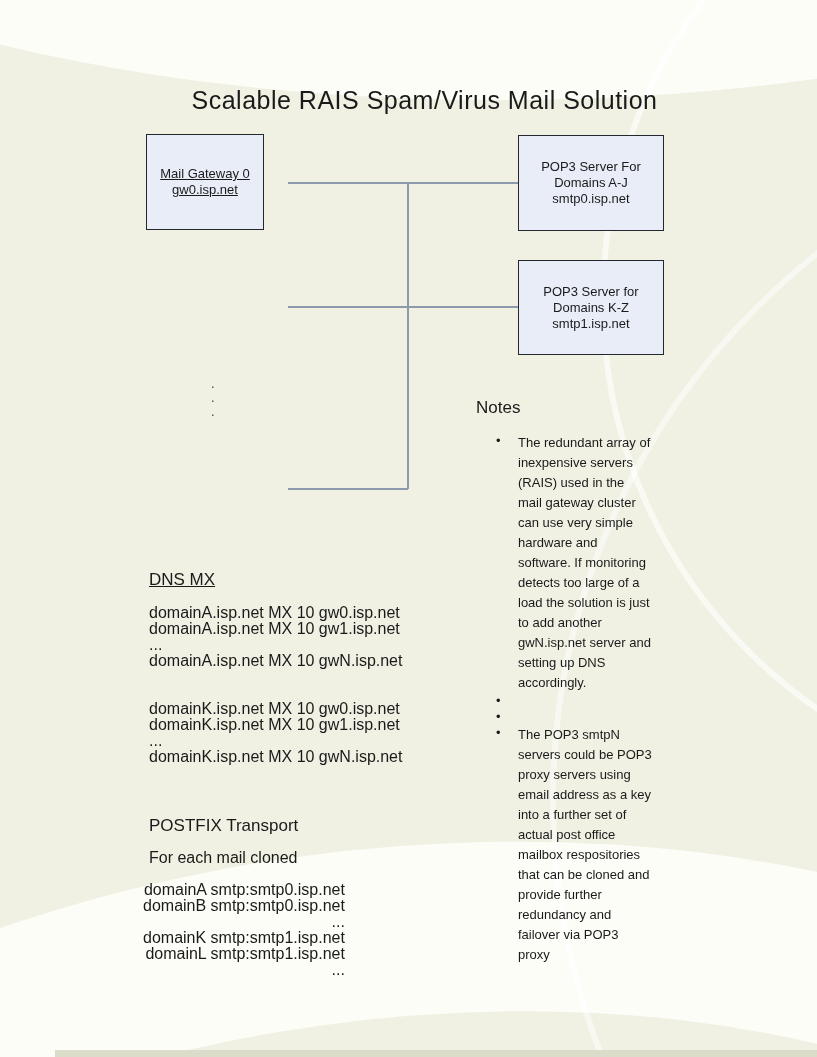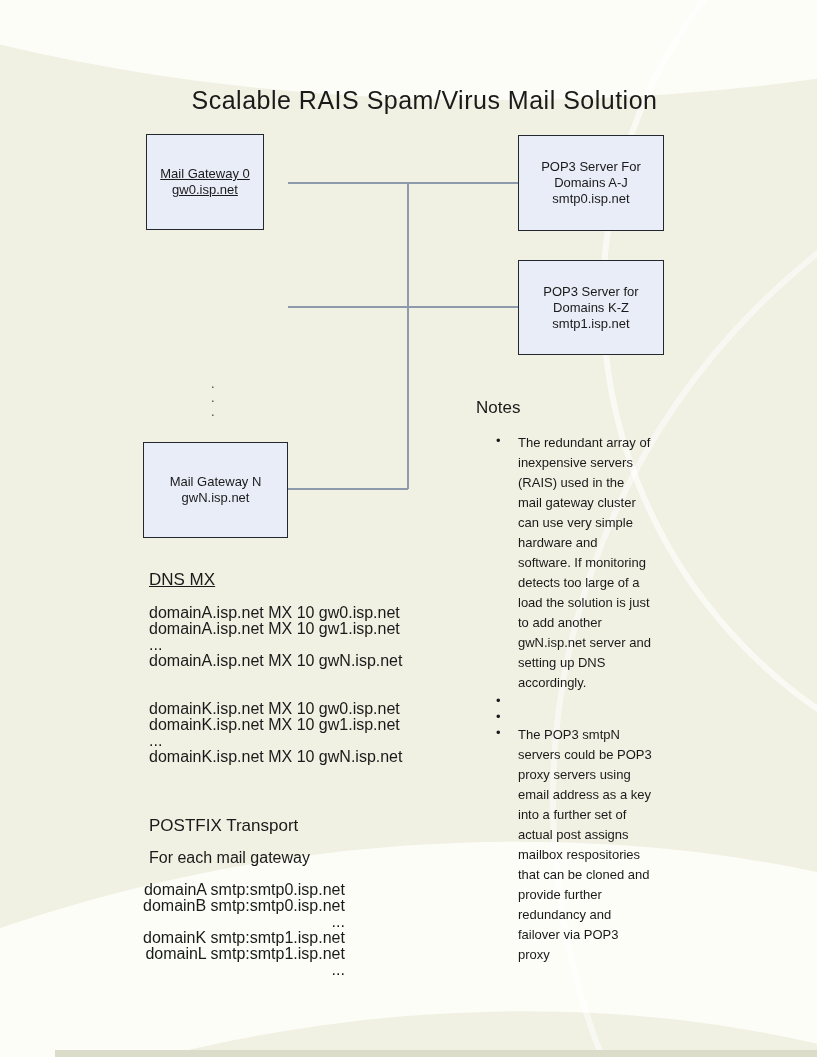--- a/index.html
+++ b/index.html
@@ -92,24 +92,20 @@
 
   <div class="connector c-h1"></div>
   <div class="connector c-h2"></div>
   <div class="connector c-h3"></div>
   <div class="connector c-v"></div>
 
   <div class="box mg0">
     <div>Mail Gateway 0</div>
     <div>gw0.isp.net</div>
   </div>
-  <div class="box mgN">
-    <div>Mail Gateway N</div>
-    <div>gwN.isp.net</div>
-  </div>
 
   <div class="ellipsis pre">.
 .
 .</div>
 
   <div class="box pop0 pre">POP3 Server For
 Domains A-J
 smtp0.isp.net</div>
   <div class="box pop1 pre">POP3 Server for
 Domains K-Z
@@ -121,21 +117,21 @@
 ...
 domainA.isp.net MX 10 gwN.isp.net
 
 
 domainK.isp.net MX 10 gw0.isp.net
 domainK.isp.net MX 10 gw1.isp.net
 ...
 domainK.isp.net MX 10 gwN.isp.net</div>
 
   <div class="section-heading postfix-heading">POSTFIX Transport</div>
-  <div class="body-text postfix-sub">For each mail gateway</div>
+  <div class="body-text postfix-sub">For each mail cloned</div>
   <div class="body-text postfix-records pre">domainA smtp:smtp0.isp.net
 domainB smtp:smtp0.isp.net
 ...
 domainK smtp:smtp1.isp.net
 domainL smtp:smtp1.isp.net
 ...</div>
 
   <div class="section-heading notes-heading">Notes</div>
   <div class="notes-list">
     <div class="bullet-row">
@@ -160,21 +156,21 @@
     <div class="bullet-row">
       <span class="bullet-glyph">•</span>
     </div>
     <div class="bullet-row">
       <span class="bullet-glyph">•</span>
       <span class="bullet-text pre">The POP3 smtpN
 servers could be POP3
 proxy servers using
 email address as a key
 into a further set of
-actual post assigns
+actual post office
 mailbox respositories
 that can be cloned and
 provide further
 redundancy and
 failover via POP3
 proxy</span>
     </div>
   </div>
 
 </div>

